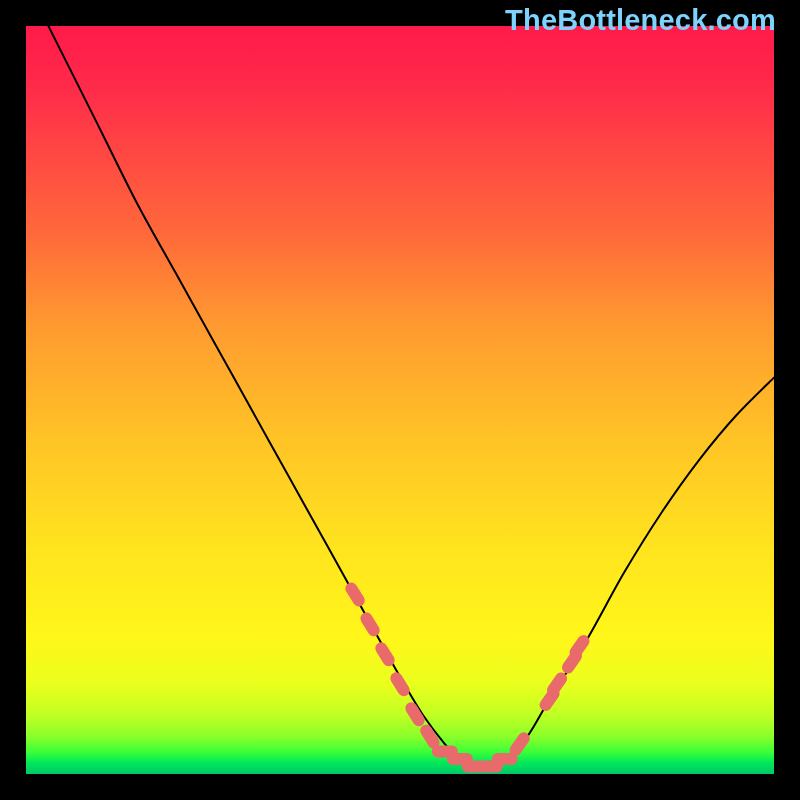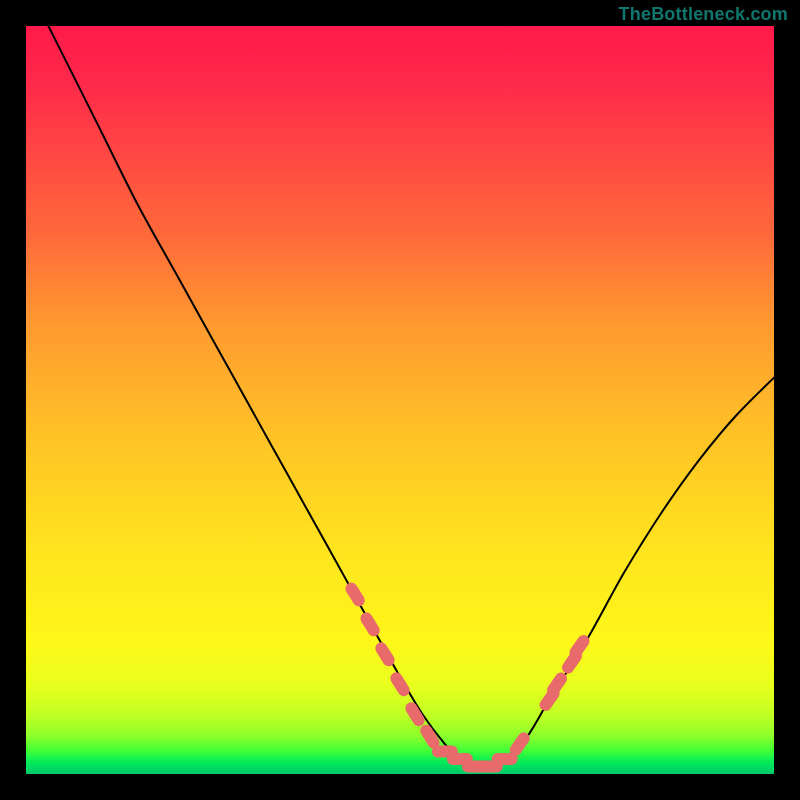--- a/index.html
+++ b/index.html
@@ -37,23 +37,23 @@
       #c2ff23 92%,
       #8aff2a 95%,
       #3dff38 97%,
       #00e85a 98.5%,
       #00c86a 100%
     );
   }
   .watermark {
     position: absolute;
     top: 4px;
-    right: 12px;
-    color: #0f766e;
-    font-size: 18px;
+    right: 24px;
+    color: #7dd3fc;
+    font-size: 29px;
     font-weight: 600;
     letter-spacing: 0.2px;
     user-select: none;
   }
   svg.curve {
     position: absolute;
     left: 0;
     top: 0;
     width: 748px;
     height: 748px;

